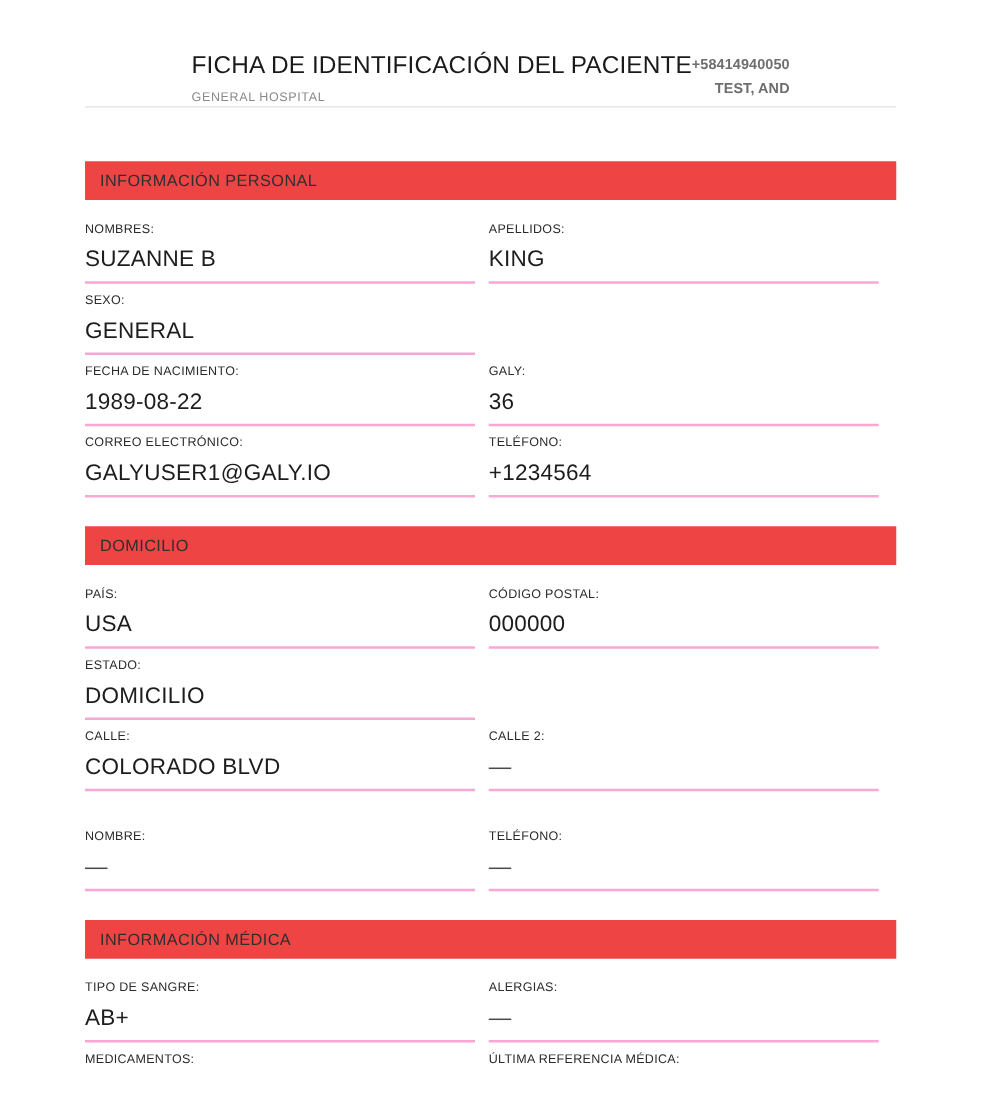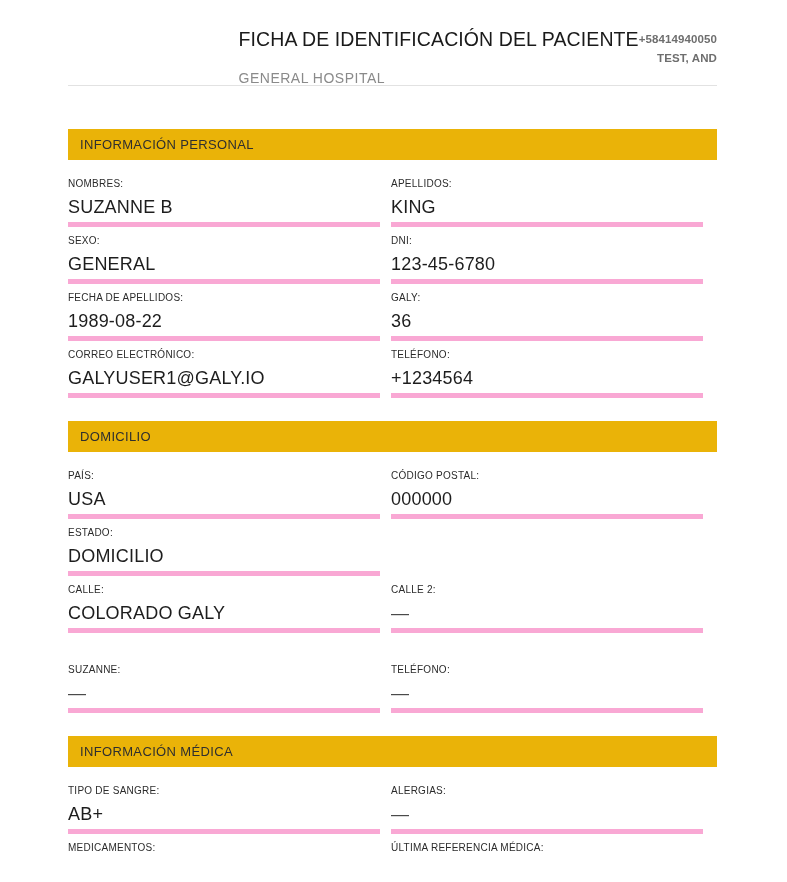--- a/index.html
+++ b/index.html
@@ -15,42 +15,42 @@
     width: 787px;
     height: 882px;
     background: #ffffff;
     overflow: hidden;
   }
 
   
   .doc-header {
     position: absolute;
     left: 68px;
-    top: 26px;
+    top: 39px;
     width: 649px;
     display: flex;
     align-items: flex-start;
-    justify-content: flex-end;
+    justify-content: center;
   }
   .header-left { padding-top: 1px; }
   .doc-title {
     font-size: 19.5px;
     font-weight: 400;
     letter-spacing: 0.1px;
     color: #1a1a1a;
     line-height: 24px;
     white-space: nowrap;
   }
   .doc-subtitle {
-    font-size: 14px;
+    font-size: 10px;
     font-weight: 400;
     letter-spacing: 0.5px;
     color: #8a8a8a;
     line-height: 20px;
-    margin-top: 17px;
+    margin-top: 5px;
   }
   .header-right {
     text-align: right;
     padding-top: 4px;
   }
   .header-right .meta-line {
     font-size: 11.5px;
     color: #6e6e6e;
     line-height: 19px;
     letter-spacing: 0.1px;
@@ -70,21 +70,21 @@
   .content {
     position: absolute;
     left: 68px;
     top: 129px;
     width: 649px;
   }
 
   .section-band {
     width: 649px;
     height: 31px;
-    background: #eab308;
+    background: #ef4444;
     display: flex;
     align-items: center;
     padding-left: 12px;
     margin-bottom: 10px;
   }
   .section-band-title {
     font-size: 13px;
     font-weight: 400;
     letter-spacing: 0.35px;
     color: #2f2f2f;
@@ -93,21 +93,21 @@
 
   .field-row {
     display: flex;
     width: 649px;
     gap: 11px;
   }
   .field {
     width: 312px;
     height: 57px;
     position: relative;
-    border-bottom: 5px solid #f9a8d4;
+    border-bottom: 2px solid #f9a8d4;
   }
   .field-label {
     font-size: 10px;
     font-weight: 400;
     letter-spacing: 0.25px;
     color: #2b2b2b;
     line-height: 12px;
     padding-top: 8px;
     white-space: nowrap;
   }
@@ -154,28 +154,24 @@
         <div class="field">
           <div class="field-label">APELLIDOS:</div>
           <div class="field-value">KING</div>
         </div>
       </div>
       <div class="field-row">
         <div class="field">
           <div class="field-label">SEXO:</div>
           <div class="field-value">GENERAL</div>
         </div>
-        <div class="field">
-          <div class="field-label">DNI:</div>
-          <div class="field-value">123-45-6780</div>
-        </div>
-      </div>
-      <div class="field-row">
-        <div class="field">
-          <div class="field-label">FECHA DE APELLIDOS:</div>
+      </div>
+      <div class="field-row">
+        <div class="field">
+          <div class="field-label">FECHA DE NACIMIENTO:</div>
           <div class="field-value">1989-08-22</div>
         </div>
         <div class="field">
           <div class="field-label">GALY:</div>
           <div class="field-value">36</div>
         </div>
       </div>
       <div class="field-row">
         <div class="field">
           <div class="field-label">CORREO ELECTRÓNICO:</div>
@@ -202,31 +198,31 @@
       </div>
       <div class="field-row">
         <div class="field">
           <div class="field-label">ESTADO:</div>
           <div class="field-value">DOMICILIO</div>
         </div>
       </div>
       <div class="field-row">
         <div class="field">
           <div class="field-label">CALLE:</div>
-          <div class="field-value">COLORADO GALY</div>
+          <div class="field-value">COLORADO BLVD</div>
         </div>
         <div class="field">
           <div class="field-label">CALLE 2:</div>
           <div class="field-value empty">—</div>
         </div>
       </div>
       <div class="section-gap"></div>
       <div class="field-row">
         <div class="field">
-          <div class="field-label">SUZANNE:</div>
+          <div class="field-label">NOMBRE:</div>
           <div class="field-value empty">—</div>
         </div>
         <div class="field">
           <div class="field-label">TELÉFONO:</div>
           <div class="field-value empty">—</div>
         </div>
       </div>
       <div class="section-gap"></div>
       <div class="section-band">
         <div class="section-band-title">INFORMACIÓN MÉDICA</div>

